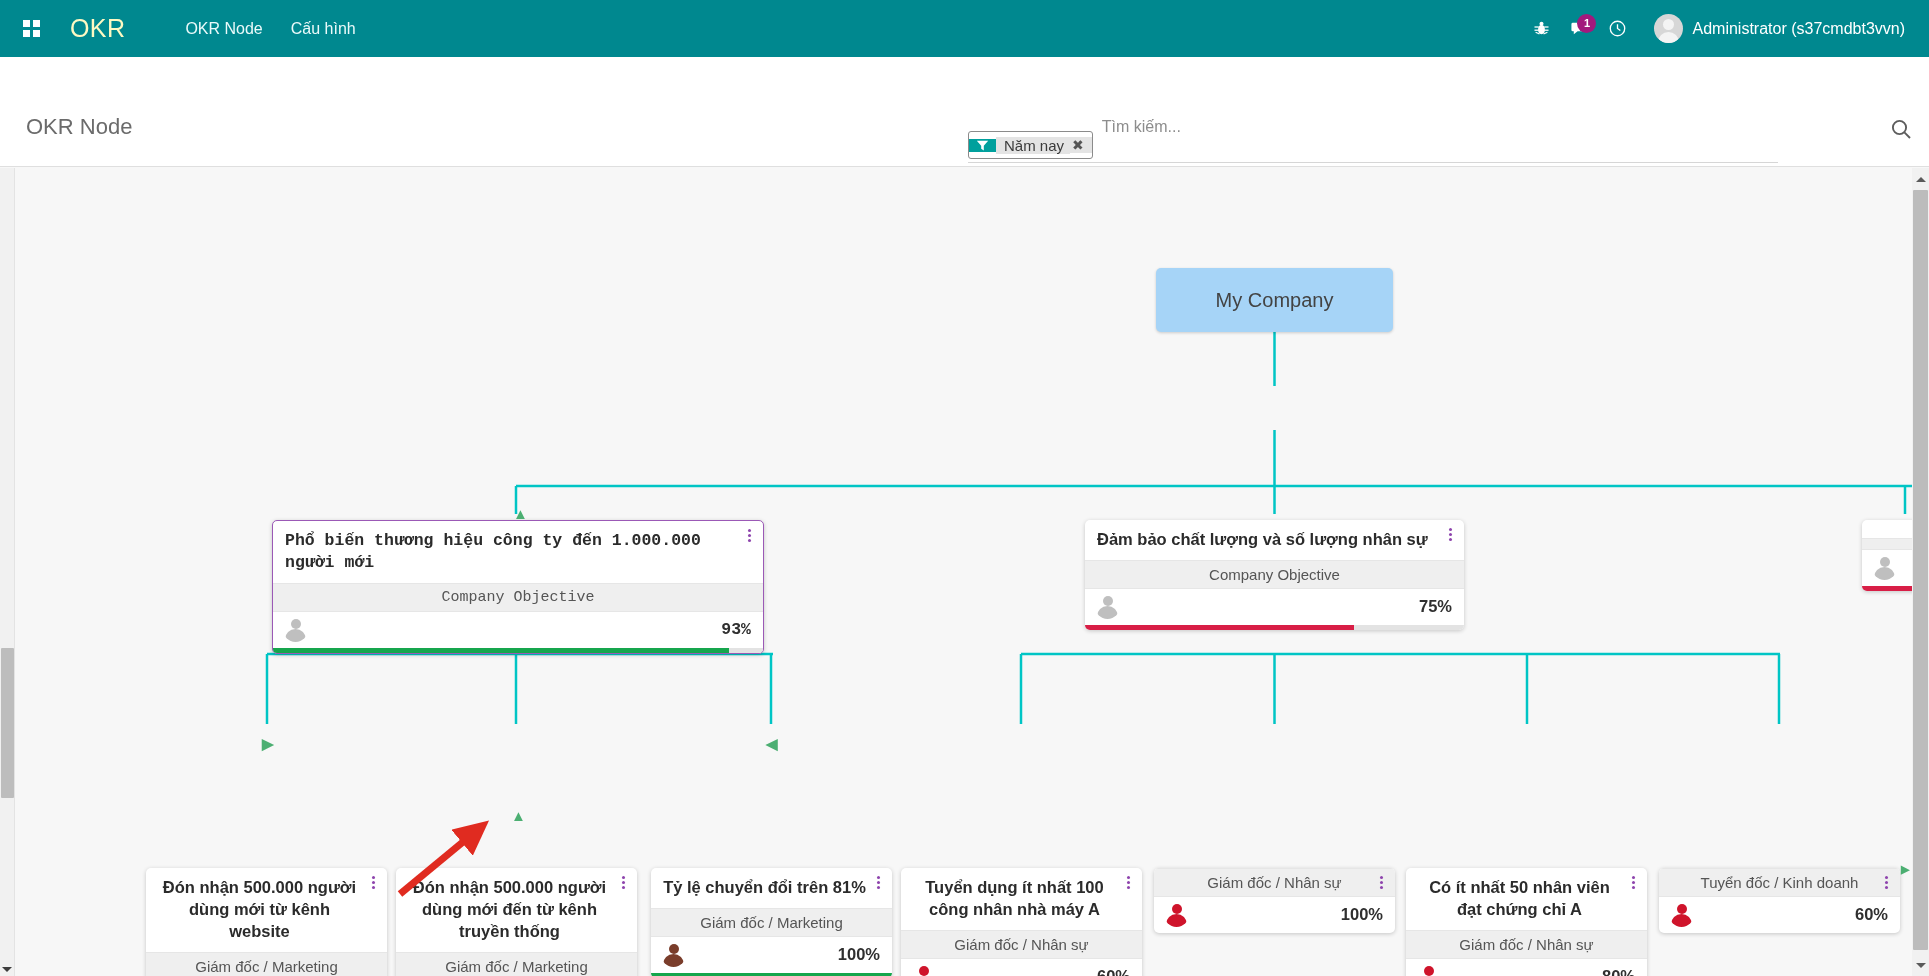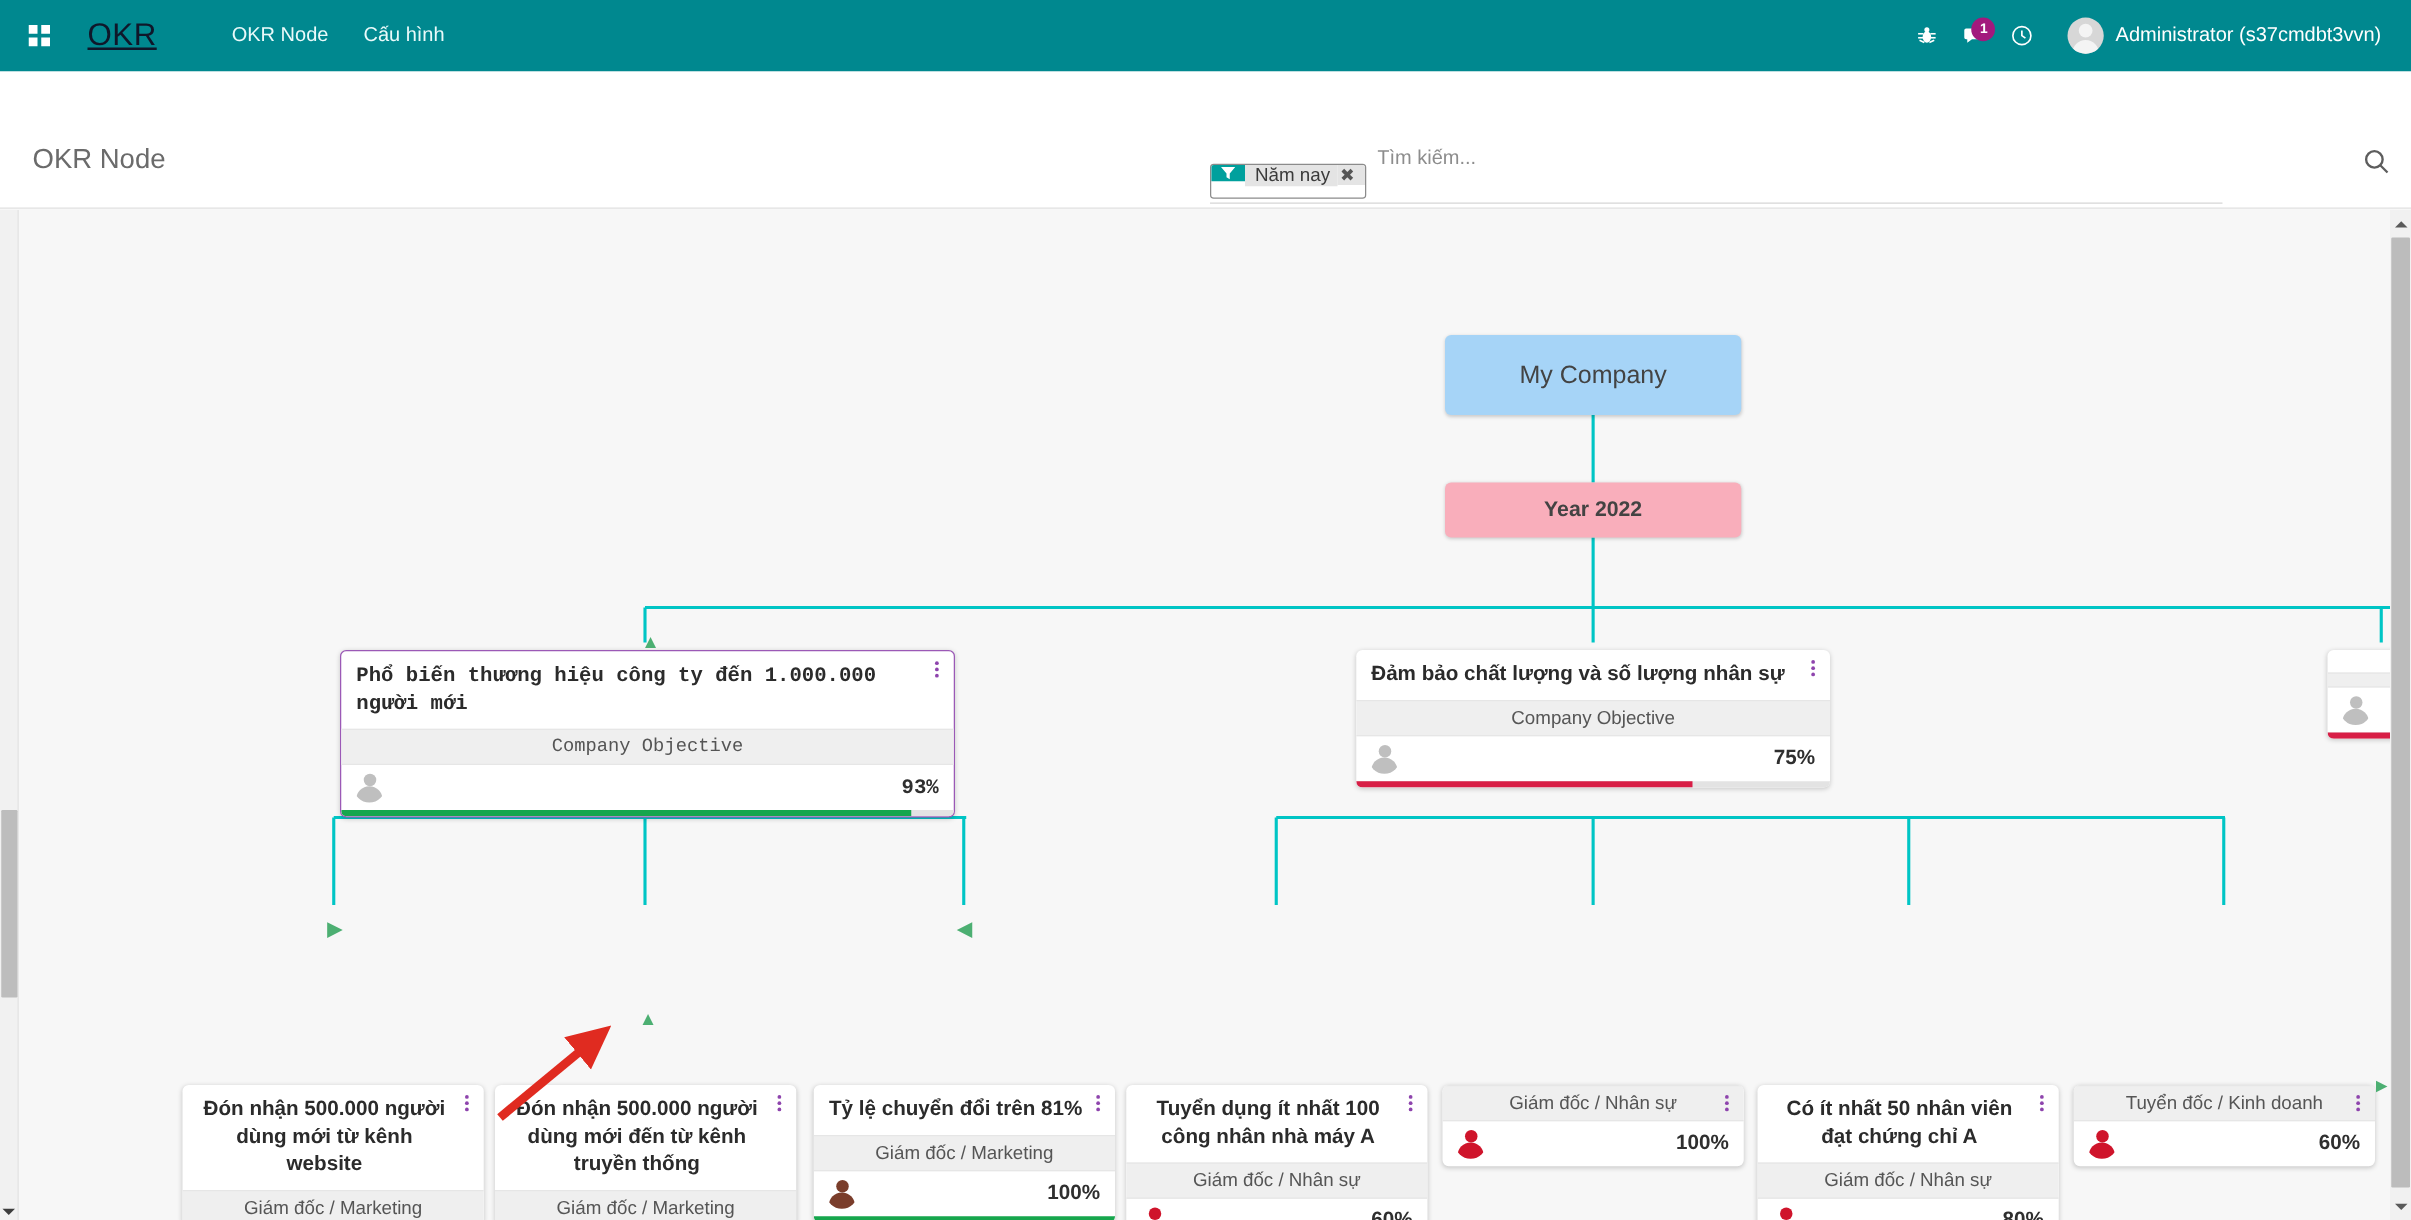--- a/index.html
+++ b/index.html
@@ -14,22 +14,22 @@
   
   #topbar{
     height:57px; background:#00888f; display:flex; align-items:center;
     padding:0 18px 0 14px; position:relative; z-index:40;
   }
   #apps-grid{ width:34px; height:34px; display:flex; align-items:center; justify-content:center;
     cursor:pointer; }
   #apps-grid .g{ display:grid; grid-template-columns:repeat(2,7px); grid-template-rows:repeat(2,7px);
     gap:3px; }
   #apps-grid .g i{ display:block; width:7px; height:7px; background:#fff; }
-  #brand{ color:#0f172a; font-size:25px; letter-spacing:.4px; margin-left:22px; margin-right:46px;
-    cursor:pointer;text-decoration:underline; }
+  #brand{ color:#fef9c3; font-size:25px; letter-spacing:.4px; margin-left:22px; margin-right:46px;
+    cursor:pointer; }
   .menu-item{ color:#eafafa; font-size:16px; padding:6px 14px; cursor:pointer; white-space:nowrap; }
   #topbar-right{ margin-left:auto; display:flex; align-items:center; gap:4px; }
   .sysicon{ width:34px; height:34px; display:flex; align-items:center; justify-content:center;
     color:#fff; cursor:pointer; position:relative; }
   .sysicon svg{ display:block; }
   #msg-badge{
     position:absolute; top:2px; right:0px; min-width:19px; height:19px; border-radius:10px;
     background:#a2197d; color:#fff; font-size:11px; font-weight:bold;
     display:flex; align-items:center; justify-content:center; padding:0 5px;
   }
@@ -44,21 +44,21 @@
   #user-name{ color:#fff; font-size:16px; white-space:nowrap; }
 
   
   #cp{ height:110px; background:#fff; border-bottom:1px solid #dfdfdf; position:relative; }
   #page-title{ position:absolute; left:26px; top:70px; transform:translateY(-50%);
     font-size:22px; color:#6b6b6b; }
 
   #searchrow{ position:absolute; left:968px; top:72px; transform:translateY(-50%);
     display:flex; align-items:stretch; width:810px; border-bottom:1px solid #d6d6d6;
     padding-bottom:3px; }
-  .facet{ display:flex; align-items:flex-start; border:1px solid #8b8b8b; border-radius:3px;
+  .facet{ display:flex; align-items:center; border:1px solid #8b8b8b; border-radius:3px;
     overflow:hidden; height:28px; flex:none; cursor:pointer;margin-top:36px; }
   .facet .ficon{ background:#00a09d; width:27px; display:flex; align-items:center;
     justify-content:center; }
   .facet .flabel{ background:#e4e4e4; color:#3b3b3b; font-size:15px; display:flex;
     align-items:center; padding:0 6px 0 8px; }
   .facet .fclose{ background:#e4e4e4; color:#555; font-size:14px; display:flex; align-items:center;
     padding:0 8px 0 2px; }
   #search-input{ border:0; outline:0; flex:1; font-size:16px; color:#3a3a3a; padding-left:9px;
     background:transparent; font-family:inherit; }
   #search-input::placeholder{ color:#8d8d8d; }
@@ -298,21 +298,20 @@
         <path d="M1021 486 L1780 486"></path>
         <path d="M1021 486 L1021 556"></path>
         <path d="M1274.5 486 L1274.5 556"></path>
         <path d="M1527 486 L1527 556"></path>
         <path d="M1779 486 L1779 556"></path>
       </g>
     </svg>
 
     <div class="node" id="node-company">My Company</div>
 
-    <div class="node" id="node-year">Year 2022</div>
 
     <div class="card selected" style="left:272px;top:352px;width:492px;font-family:Liberation Mono, monospace;">
       <div class="ctitle lefty">Phổ biến thương hiệu công ty đến 1.000.000 người mới</div>
       <div class="dots">
           <i></i>
           <i></i>
           <i></i>
         </div>
       <div class="csub">Company Objective</div>
       <div class="crow">

